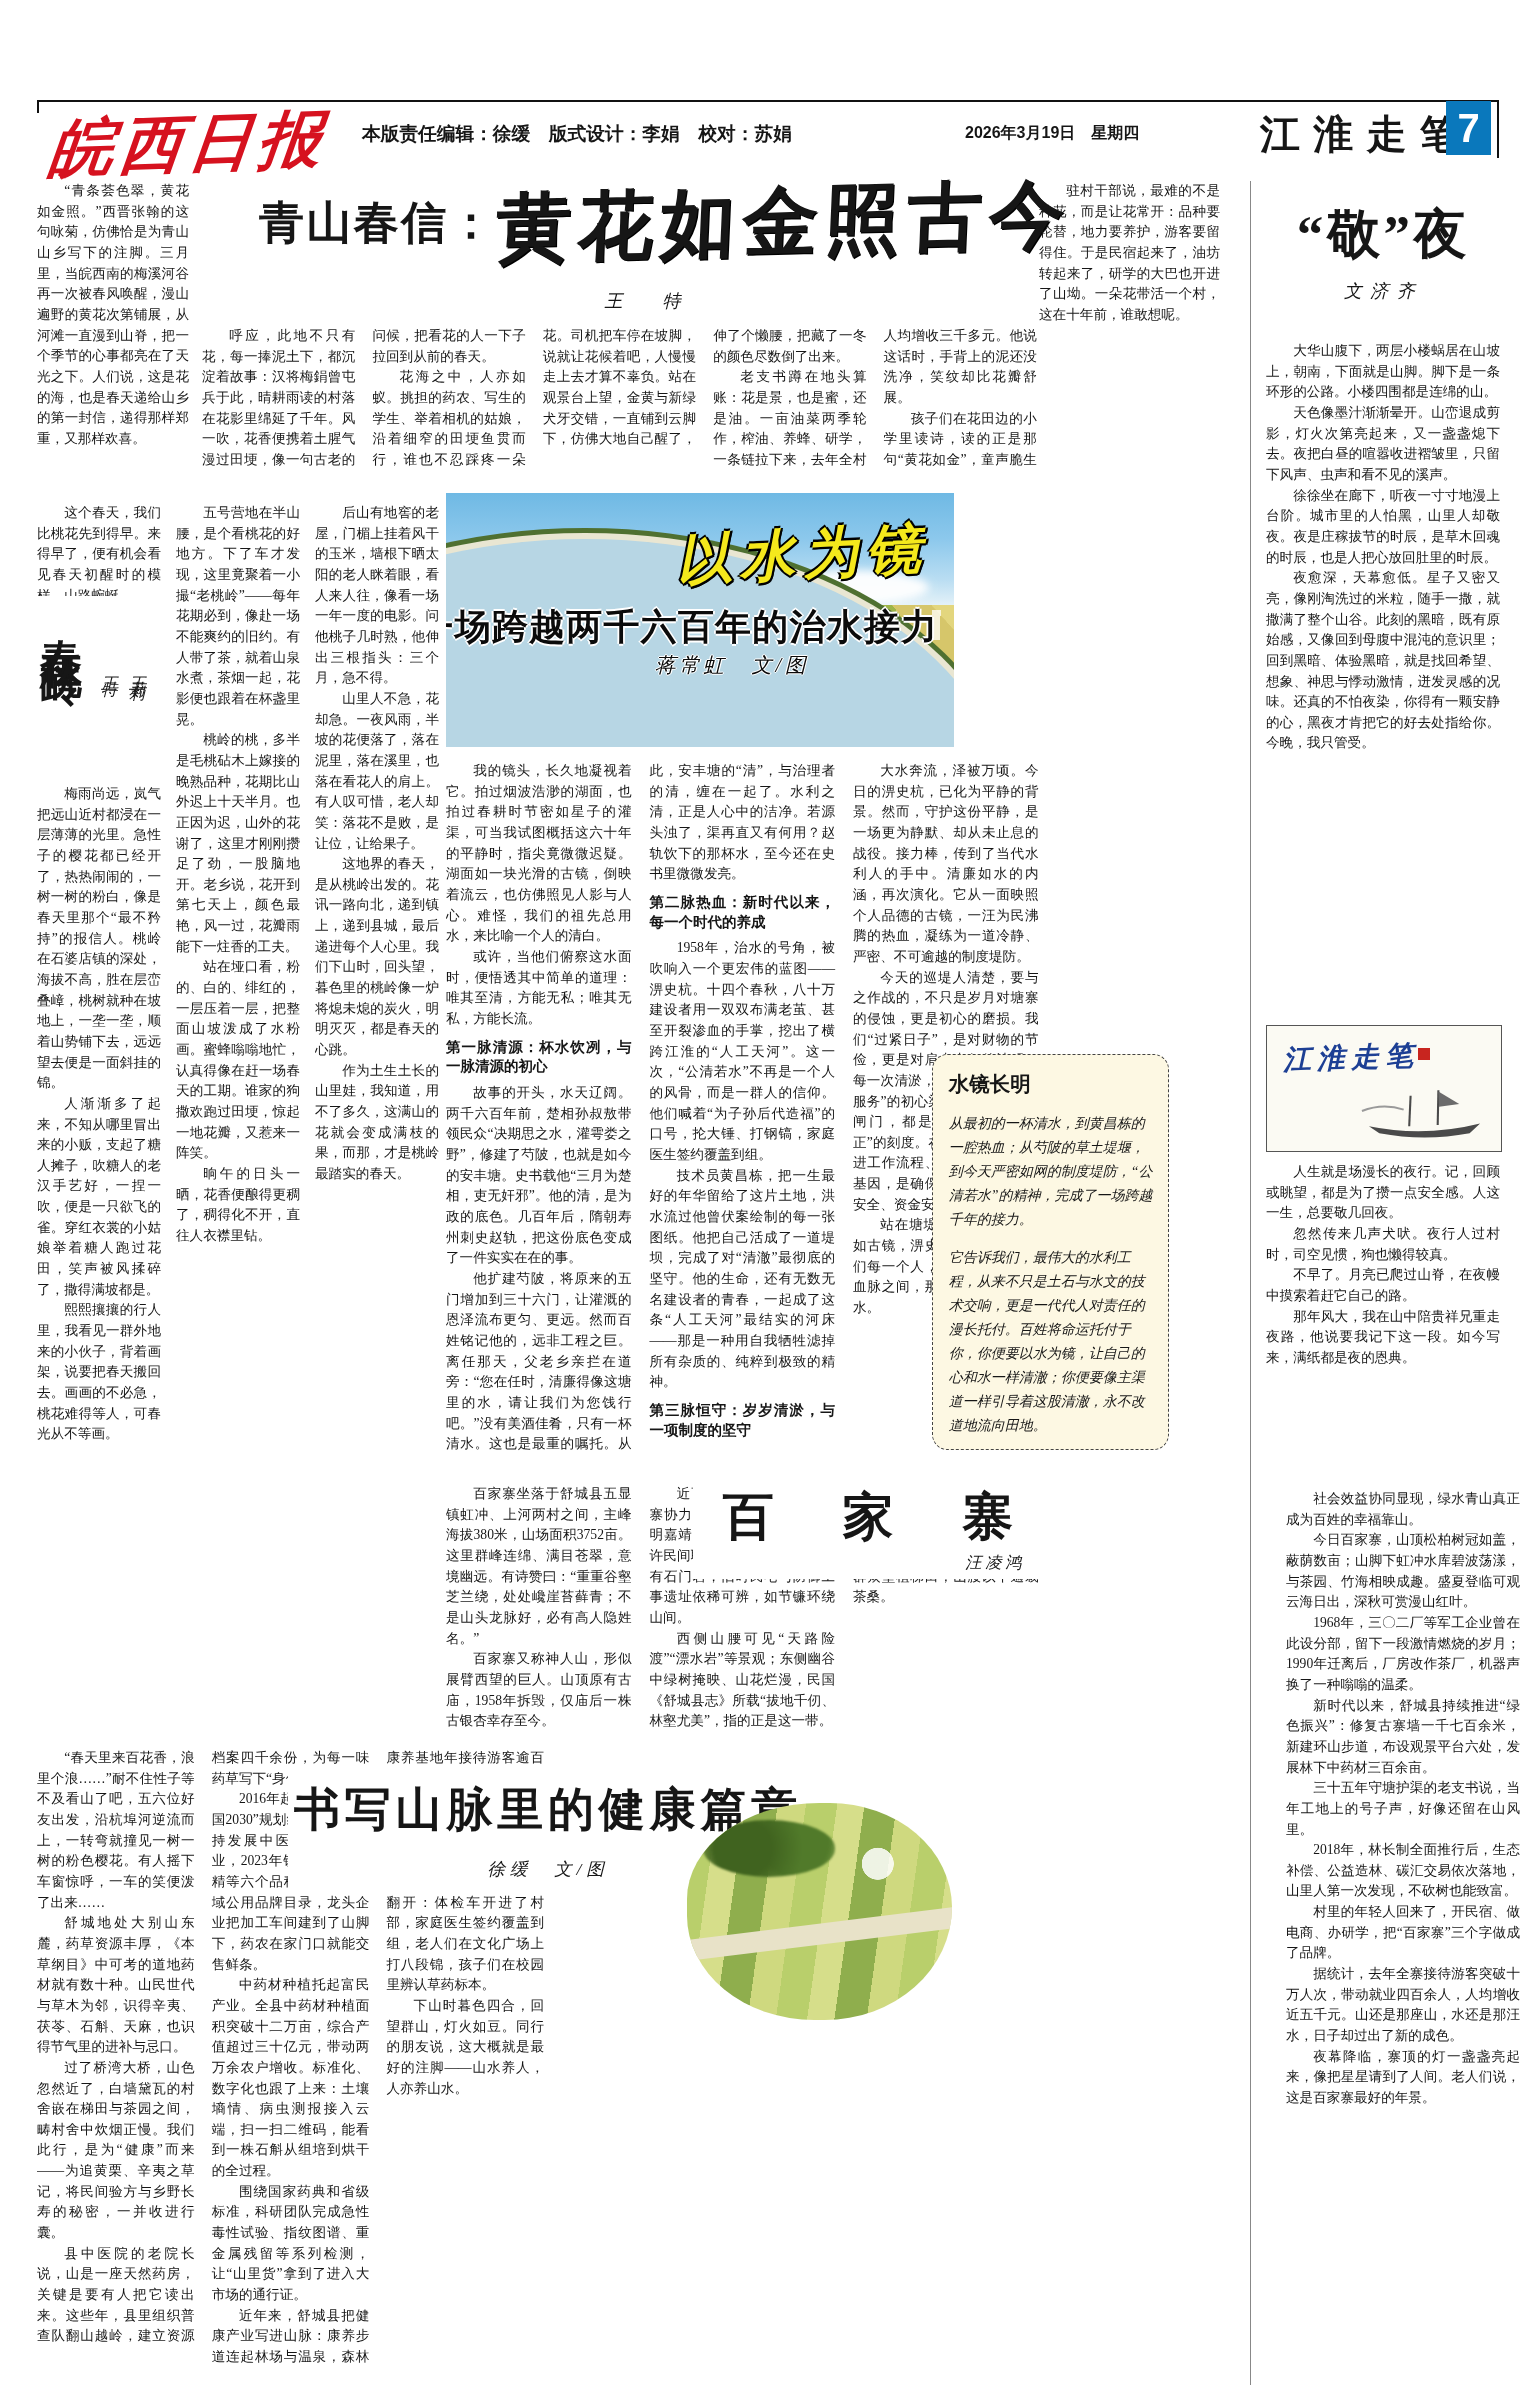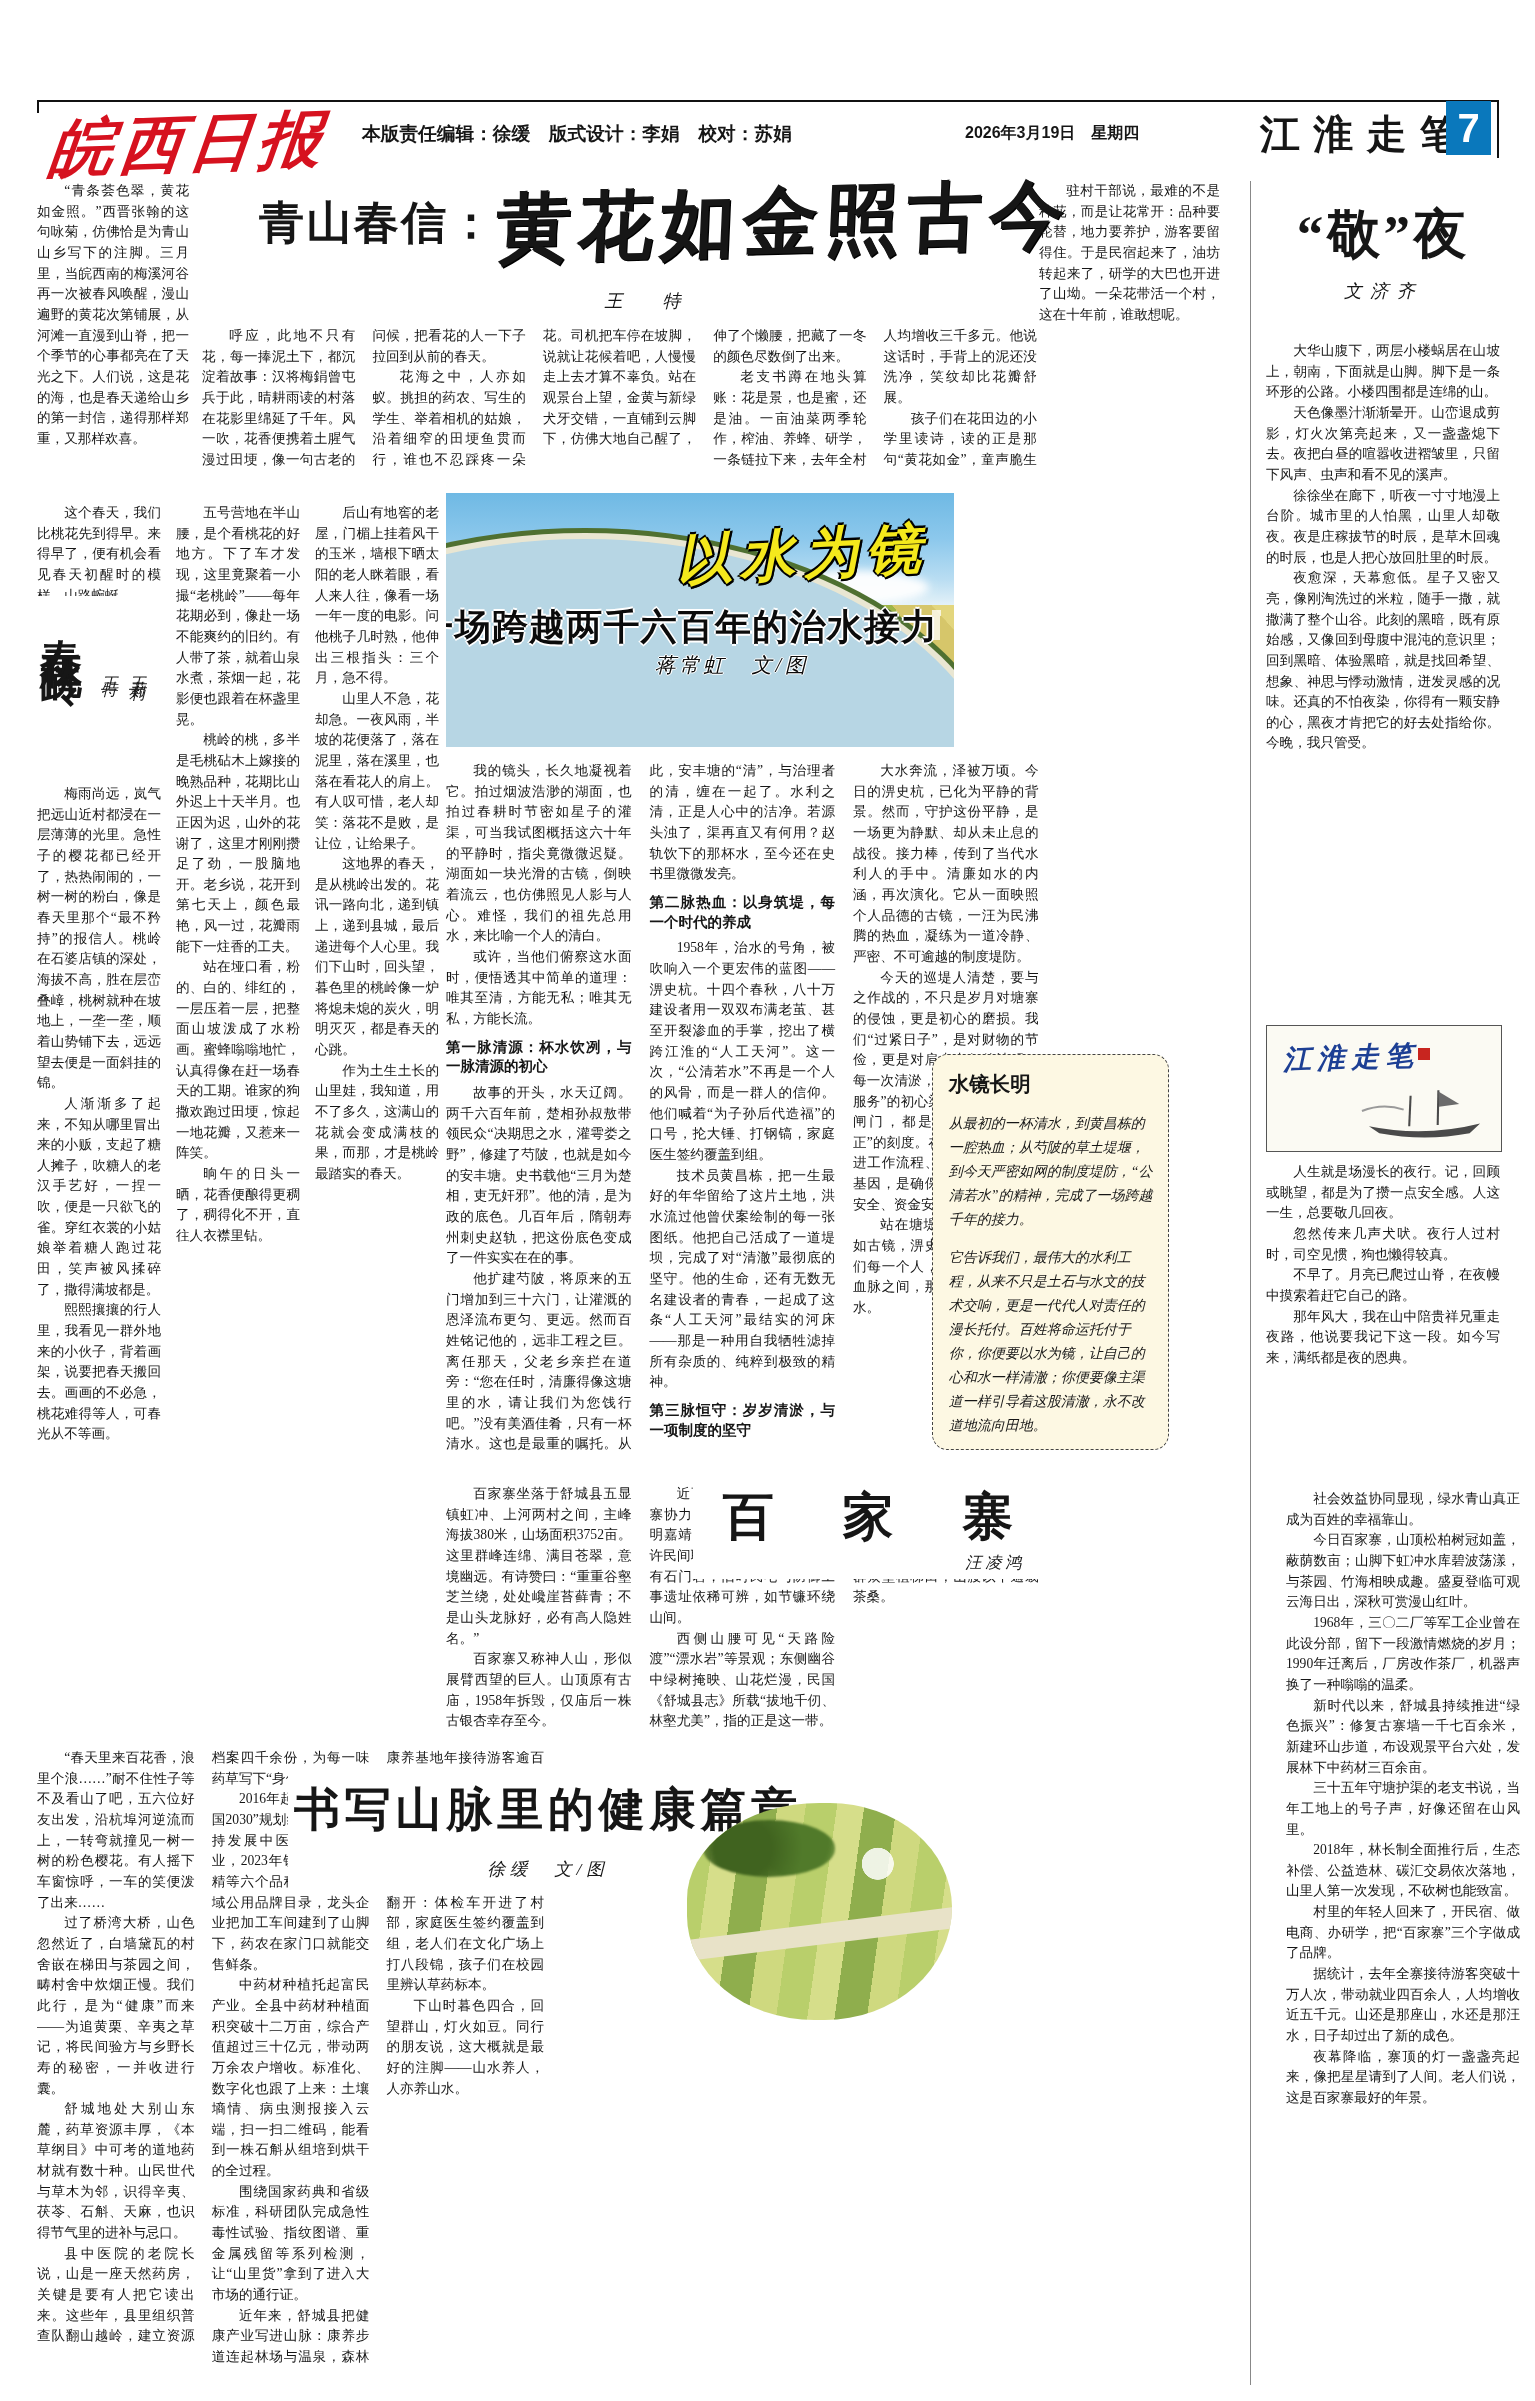--- a/index.html
+++ b/index.html
@@ -201,21 +201,21 @@
     <div class="ph-sub" style="right:15.7px;top:110px;">一场跨越两千六百年的治水接力</div>
     <div class="ph-credit" style="right:145px;top:158px;">蒋常虹　文/图</div>
   </div>
 
   <div class="tb cols4" style="left:446px;top:761px;width:796px;height:711px;">
       <p class="para">我的镜头，长久地凝视着它。拍过烟波浩渺的湖面，也拍过春耕时节密如星子的灌渠，可当我试图概括这六十年的平静时，指尖竟微微迟疑。湖面如一块光滑的古镜，倒映着流云，也仿佛照见人影与人心。难怪，我们的祖先总用水，来比喻一个人的清白。</p>
       <p class="para">或许，当他们俯察这水面时，便悟透其中简单的道理：唯其至清，方能无私；唯其无私，方能长流。</p>
       <p class="subhead">第一脉清源：杯水饮冽，与一脉清源的初心</p>
       <p class="para">故事的开头，水天辽阔。两千六百年前，楚相孙叔敖带领民众“决期思之水，灌雩娄之野”，修建了芍陂，也就是如今的安丰塘。史书载他“三月为楚相，吏无奸邪”。他的清，是为政的底色。几百年后，隋朝寿州刺史赵轨，把这份底色变成了一件实实在在的事。</p>
       <p class="para">他扩建芍陂，将原来的五门增加到三十六门，让灌溉的恩泽流布更匀、更远。然而百姓铭记他的，远非工程之巨。离任那天，父老乡亲拦在道旁：“您在任时，清廉得像这塘里的水，请让我们为您饯行吧。”没有美酒佳肴，只有一杯清水。这也是最重的嘱托。从此，安丰塘的“清”，与治理者的清，缠在一起了。水利之清，正是人心中的洁净。若源头浊了，渠再直又有何用？赵轨饮下的那杯水，至今还在史书里微微发亮。</p>
-      <p class="subhead">第二脉热血：以身筑堤，每一个时代的养成</p>
+      <p class="subhead">第二脉热血：新时代以来，每一个时代的养成</p>
       <p class="para">1958年，治水的号角，被吹响入一个更宏伟的蓝图——淠史杭。十四个春秋，八十万建设者用一双双布满老茧、甚至开裂渗血的手掌，挖出了横跨江淮的“人工天河”。这一次，“公清若水”不再是一个人的风骨，而是一群人的信仰。他们喊着“为子孙后代造福”的口号，抡大锤、打钢镐，家庭医生签约覆盖到组。</p>
       <p class="para">技术员黄昌栋，把一生最好的年华留给了这片土地，洪水流过他曾伏案绘制的每一张图纸。他把自己活成了一道堤坝，完成了对“清澈”最彻底的坚守。他的生命，还有无数无名建设者的青春，一起成了这条“人工天河”最结实的河床——那是一种用自我牺牲滤掉所有杂质的、纯粹到极致的精神。</p>
       <p class="subhead">第三脉恒守：岁岁清淤，与一项制度的坚守</p>
       <p class="para">大水奔流，泽被万顷。今日的淠史杭，已化为平静的背景。然而，守护这份平静，是一场更为静默、却从未止息的战役。接力棒，传到了当代水利人的手中。清廉如水的内涵，再次演化。它从一面映照个人品德的古镜，一汪为民沸腾的热血，凝练为一道冷静、严密、不可逾越的制度堤防。</p>
       <p class="para">今天的巡堤人清楚，要与之作战的，不只是岁月对塘寨的侵蚀，更是初心的磨损。我们“过紧日子”，是对财物的节俭，更是对肩上责任的清醒。每一次清淤，都是在疏通“为民服务”的初心渠道；每一次校验闸门，都是在校准“公平公正”的刻度。在这里，清廉是嵌进工作流程、写进规章制度的基因，是确保供水安全、工程安全、资金安全的压舱石。</p>
       <p class="para">站在塘堤上眺望，安丰塘如古镜，淠史杭如血脉。而我们每一个人，终将成为古镜与血脉之间，那一滴继续奔涌的水。</p>
     </div>
 
   <div class="mirror" style="left:932px;top:1054px;width:204px;height:365px;">
     <h3>水镜长明</h3>
@@ -245,22 +245,22 @@
       <p class="para">新时代以来，舒城县持续推进“绿色振兴”：修复古寨墙一千七百余米，新建环山步道，布设观景平台六处，发展林下中药材三百余亩。</p>
       <p class="para">三十五年守塘护渠的老支书说，当年工地上的号子声，好像还留在山风里。</p>
       <p class="para">2018年，林长制全面推行后，生态补偿、公益造林、碳汇交易依次落地，山里人第一次发现，不砍树也能致富。</p>
       <p class="para">村里的年轻人回来了，开民宿、做电商、办研学，把“百家寨”三个字做成了品牌。</p>
       <p class="para">据统计，去年全寨接待游客突破十万人次，带动就业四百余人，人均增收近五千元。山还是那座山，水还是那汪水，日子却过出了新的成色。</p>
       <p class="para">夜幕降临，寨顶的灯一盏盏亮起来，像把星星请到了人间。老人们说，这是百家寨最好的年景。</p>
     </div>
 
   <div class="tb cols7" style="left:37px;top:1748px;width:1206px;height:636px;">
       <p class="para">“春天里来百花香，浪里个浪……”耐不住性子等不及看山了吧，五六位好友出发，沿杭埠河逆流而上，一转弯就撞见一树一树的粉色樱花。有人摇下车窗惊呼，一车的笑便泼了出来……</p>
+      <p class="para">舒城地处大别山东麓，药草资源丰厚，《本草纲目》中可考的道地药材就有数十种。山民世代与草木为邻，识得辛夷、茯苓、石斛、天麻，也识得节气里的进补与忌口。</p>
       <p class="para">过了桥湾大桥，山色忽然近了，白墙黛瓦的村舍嵌在梯田与茶园之间，畴村舍中炊烟正慢。我们此行，是为“健康”而来——为追黄栗、辛夷之草记，将民间验方与乡野长寿的秘密，一并收进行囊。</p>
-      <p class="para">舒城地处大别山东麓，药草资源丰厚，《本草纲目》中可考的道地药材就有数十种。山民世代与草木为邻，识得辛夷、茯苓、石斛、天麻，也识得节气里的进补与忌口。</p>
       <p class="para">县中医院的老院长说，山是一座天然药房，关键是要有人把它读出来。这些年，县里组织普查队翻山越岭，建立资源档案四千余份，为每一味药草写下“身份证”。</p>
       <p class="para">2016年起，《“健康中国2030”规划纲要》明确支持发展中医药健康服务业，2023年铁皮石斛、黄精等六个品种进入省级区域公用品牌目录，龙头企业把加工车间建到了山脚下，药农在家门口就能交售鲜条。</p>
       <p class="para">中药材种植托起富民产业。全县中药材种植面积突破十二万亩，综合产值超过三十亿元，带动两万余农户增收。标准化、数字化也跟了上来：土壤墒情、病虫测报接入云端，扫一扫二维码，能看到一株石斛从组培到烘干的全过程。</p>
       <p class="para">围绕国家药典和省级标准，科研团队完成急性毒性试验、指纹图谱、重金属残留等系列检测，让“山里货”拿到了进入大市场的通行证。</p>
       <p class="para">近年来，舒城县把健康产业写进山脉：康养步道连起林场与温泉，森林康养基地年接待游客逾百万人次，“药膳一条街”的香气，成了游子乡愁里最固执的那一缕。</p>
       <p class="para">山还是那些山，路还是那些路，但沿着山脉书写的健康篇章，正一页页翻开：体检车开进了村部，家庭医生签约覆盖到组，老人们在文化广场上打八段锦，孩子们在校园里辨认草药标本。</p>
       <p class="para">下山时暮色四合，回望群山，灯火如豆。同行的朋友说，这大概就是最好的注脚——山水养人，人亦养山水。</p>
     </div>
 
   <div class="plate" style="left:288px;top:1771px;width:520px;height:118px;">

